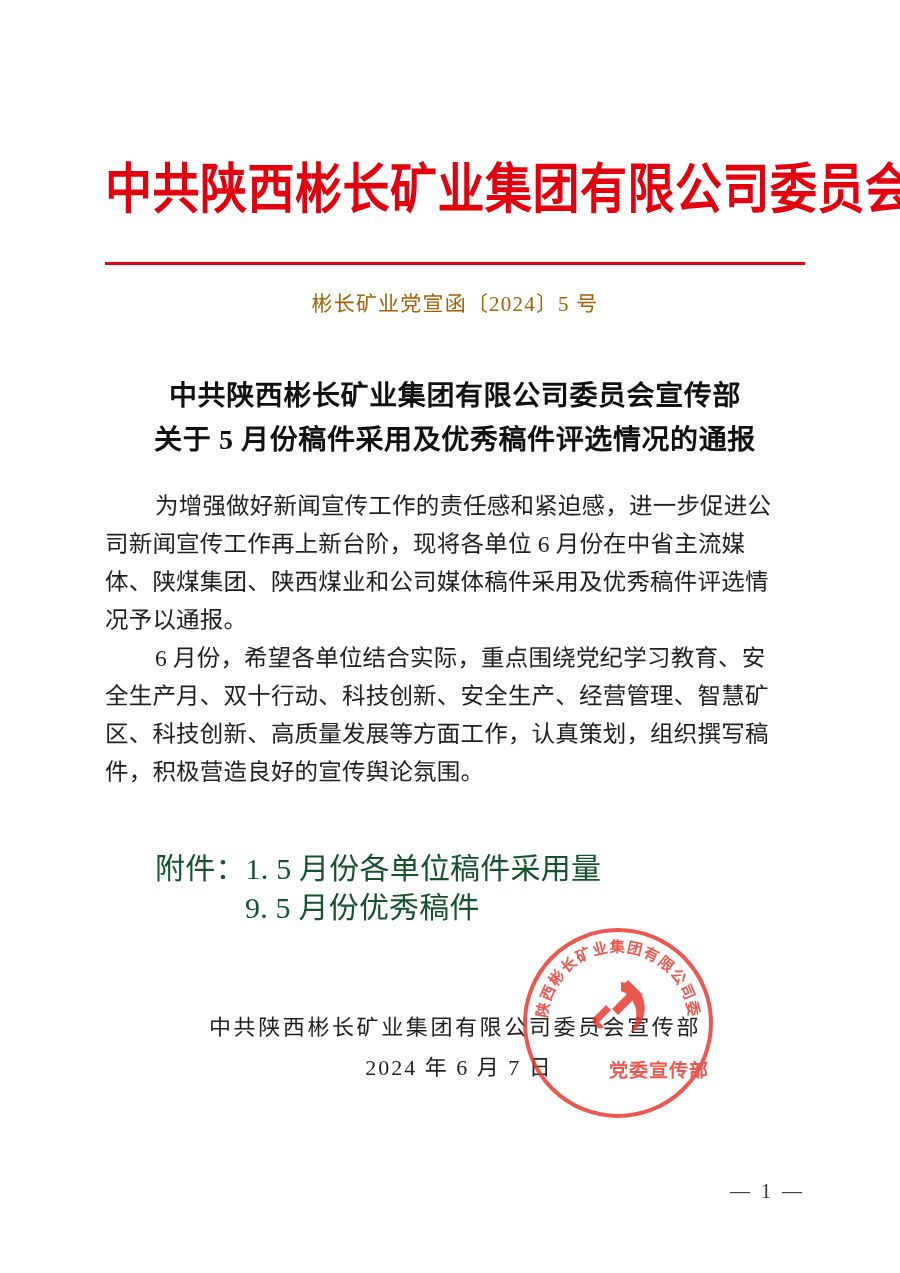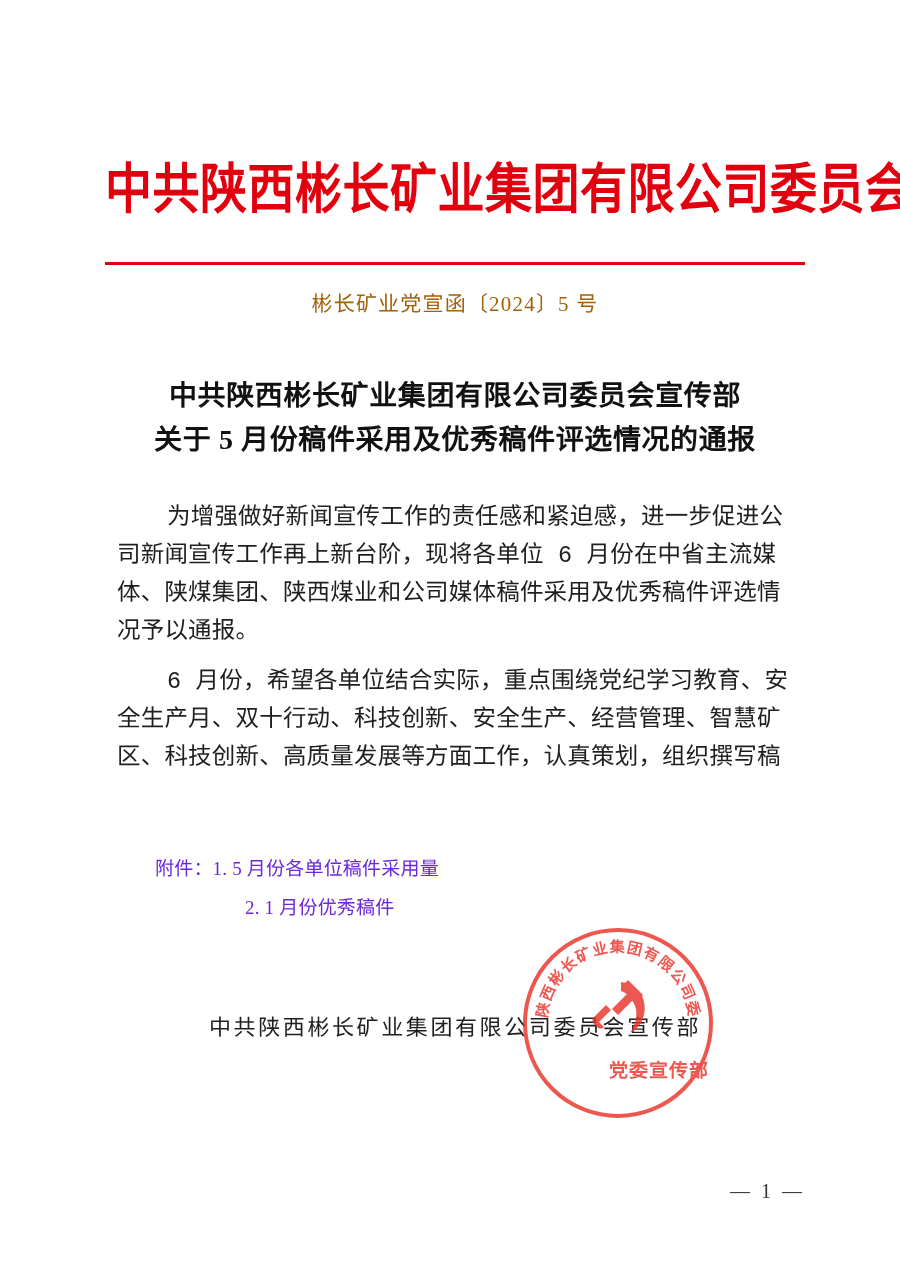--- a/index.html
+++ b/index.html
@@ -110,41 +110,40 @@
     letter-spacing: 0.2px;
     color: #1f1f1f;
     white-space: nowrap;
   }
 
   .salutation {
     margin: 0;
   }
 
   .para {
-    margin: 12px;
-    font-family: Liberation Mono, monospace;
+    margin: 0;
   }
 
   .para .body-line.indent {
     padding-left: 50px;
   }
 
   
   .attachments {
     position: absolute;
     left: 0;
     top: 849px;
     width: 700px;
   }
 
   .attachment-line {
-    font-size: 19px;
+    font-size: 30px;
     line-height: 39px;
     letter-spacing: 0.2px;
-    color: #6d28d9;
+    color: #14532d;
     white-space: nowrap;
     padding-left: 50px;
   }
 
   .attachment-line.sub {
     padding-left: 140px;
   }
 
   
   .signature {
@@ -258,30 +257,32 @@
         <div class="body-line indent">为增强做好新闻宣传工作的责任感和紧迫感，进一步促进公</div>
         <div class="body-line">司新闻宣传工作再上新台阶，现将各单位 6 月份在中省主流媒</div>
         <div class="body-line">体、陕煤集团、陕西煤业和公司媒体稿件采用及优秀稿件评选情</div>
         <div class="body-line">况予以通报。</div>
       </div>
 
       <div class="para">
         <div class="body-line indent">6 月份，希望各单位结合实际，重点围绕党纪学习教育、安</div>
         <div class="body-line">全生产月、双十行动、科技创新、安全生产、经营管理、智慧矿</div>
         <div class="body-line">区、科技创新、高质量发展等方面工作，认真策划，组织撰写稿</div>
+        <div class="body-line">件，积极营造良好的宣传舆论氛围。</div>
       </div>
     </div>
 
     <div class="attachments">
       <div class="attachment-line">附件：1. 5 月份各单位稿件采用量</div>
-      <div class="attachment-line sub">2. 1 月份优秀稿件</div>
+      <div class="attachment-line sub">9. 5 月份优秀稿件</div>
     </div>
 
     <div class="signature">
       <span class="signature-org">中共陕西彬长矿业集团有限公司委员会宣传部</span>
+      <span class="signature-date">2024 年 6 月 7 日</span>
     </div>
 
     <div class="seal">
       <svg class="seal-arc-text" viewBox="0 0 182 182">
         <defs>
           <path id="sealArc" d="M 20,91 A 71,71 0 0 1 162,91" fill="none"></path>
         </defs>
         <text>
           <textPath href="#sealArc" startOffset="50%" text-anchor="middle">
             <tspan id="sealArcSpan">中共陕西彬长矿业集团有限公司委员会</tspan>

